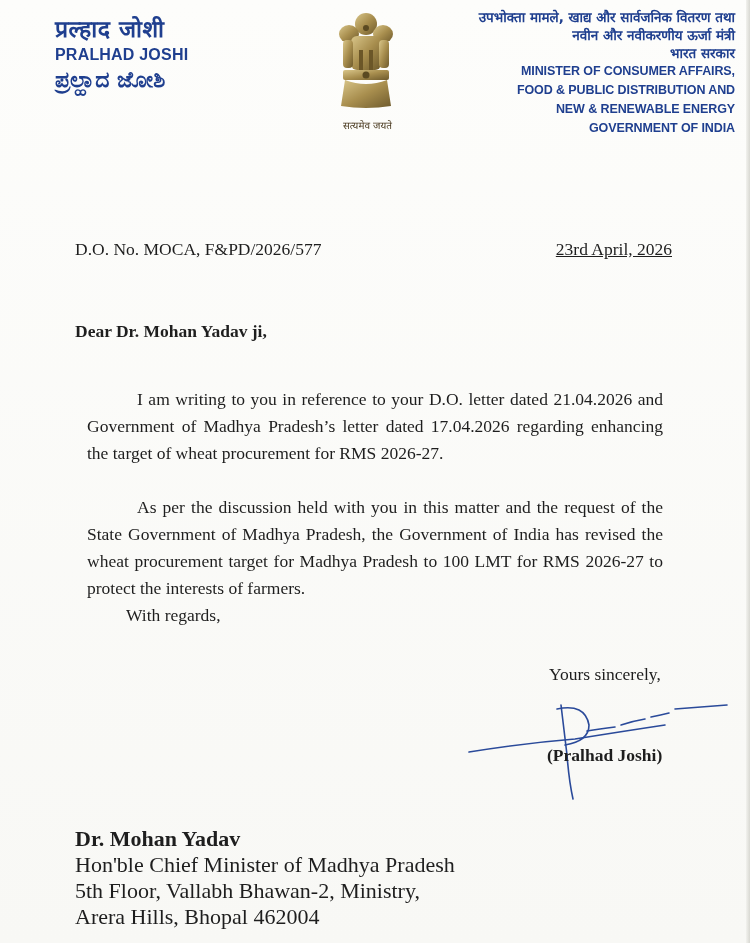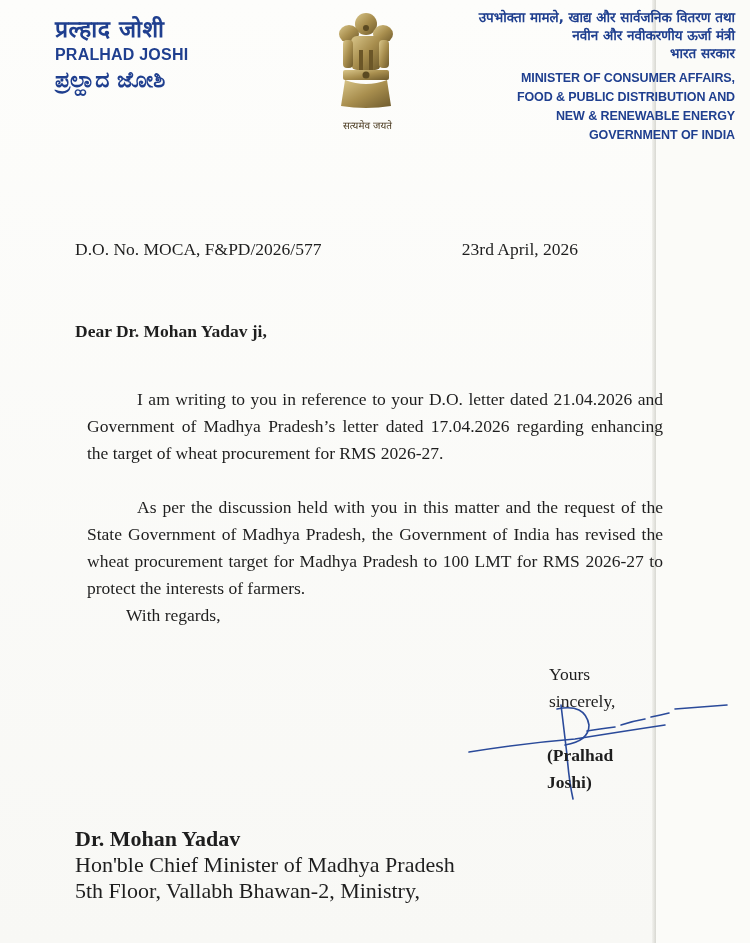--- a/index.html
+++ b/index.html
@@ -4,44 +4,44 @@
   <style>
     html, body { margin: 0; padding: 0; }
     body {
       width: 750px; height: 943px; overflow: hidden;
       background: #fbfbf8;
       position: relative;
       font-family: "Liberation Serif", serif;
       color: #1e1e1e;
     }
     .page {
-      position: absolute; left: 0; top: 0; width: 656px; height: 943px;
+      position: absolute; left: 0; top: 0; width: 750px; height: 943px;
       background: linear-gradient(180deg, #fdfdfb 0%, #f8f8f5 100%);
     }
     .edge-right {
       position: absolute; right: 0; top: 0; width: 4px; height: 943px;
       background: linear-gradient(90deg, #f2f2ee, #d8d8d2);
     }
     
     .name-block { position: absolute; left: 55px; top: 14px; color: #1f3f8f; }
     .name-hi { font-family: "DejaVu Sans", sans-serif; font-size: 23px; font-weight: bold; line-height: 30px; letter-spacing: 0.5px; }
     .name-en { font-family: "Liberation Sans", sans-serif; font-size: 16px; font-weight: bold; line-height: 20px; margin-top: 1px; letter-spacing: 0.2px; }
     .name-kn { font-family: "DejaVu Sans", sans-serif; font-size: 22px; font-weight: bold; line-height: 30px; margin-top: 0px; }
     
     .emblem { position: absolute; left: 333px; top: 10px; width: 66px; height: 100px; }
     .emblem-caption { position: absolute; left: 330px; top: 118px; width: 75px; text-align: center; font-family: "DejaVu Sans", sans-serif; font-size: 10px; color: #4a3a20; }
     
     .office-block { position: absolute; left: 445px; top: 8px; width: 290px; text-align: right; color: #1f3f8f; }
     .office-hi { font-family: "DejaVu Sans", sans-serif; font-size: 13.5px; line-height: 18px; font-weight: bold; }
     .office-en { font-family: "Liberation Sans", sans-serif; font-size: 12.5px; line-height: 19px; font-weight: bold; letter-spacing: -0.1px; }
-    .office-en.first { margin-top: 7px; }
+    .office-en.first { }
     
     .text { position: absolute; font-size: 17.5px; line-height: 27px; }
     .ref { left: 75px; top: 236px; }
-    .date { right: 78px; top: 236px; }
+    .date { right: 78px; top: 236px; text-decoration: underline; }
     .salutation { left: 75px; top: 318px; font-weight: bold; }
     .para { position: absolute; left: 75px; width: 600px; font-size: 17.5px; line-height: 27px; text-align: justify; }
     .para p { margin: 12px; text-indent: 50px; }
     .p1 { top: 374px; }
     .p2 { top: 482px; }
     .regards { left: 126px; top: 602px; }
     .yours { left: 549px; top: 661px; }
     .signature { position: absolute; left: 465px; top: 695px; width: 270px; height: 110px; }
     .signame { left: 547px; top: 742px; font-weight: bold; }
     .addr { position: absolute; left: 75px; top: 826px; font-size: 22px; line-height: 26px; }
@@ -120,14 +120,15 @@
       <path d="M122 36 Q134 34 150 32 M156 30 Q168 26 180 24 M186 22 Q196 20 204 18"></path>
       <path d="M210 14 L262 10"></path>
     </g>
   </svg>
   <div class="text signame">(Pralhad Joshi)</div>
 
   <div class="addr">
     <span class="line bold">Dr. Mohan Yadav</span>
     <span class="line">Hon'ble Chief Minister of Madhya Pradesh</span>
     <span class="line">5th Floor, Vallabh Bhawan-2, Ministry,</span>
+    <span class="line">Arera Hills, Bhopal 462004</span>
   </div>
 </div>
 
 </body></html>

